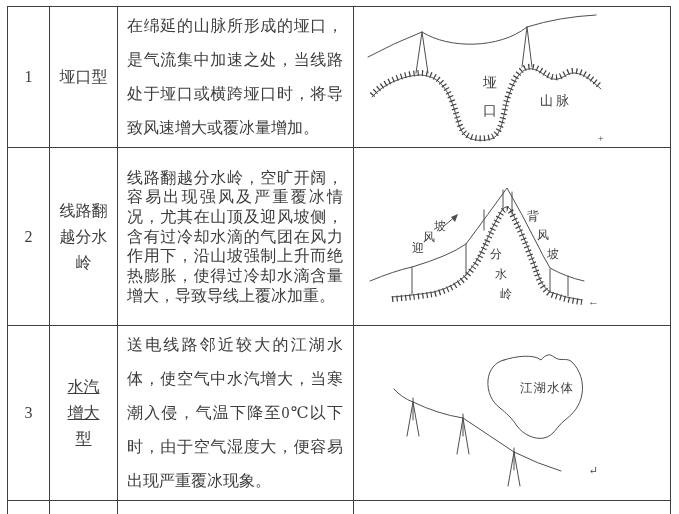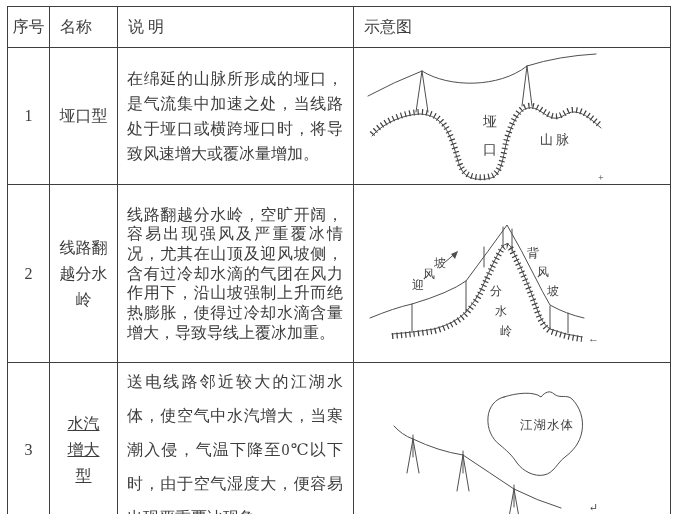--- a/index.html
+++ b/index.html
@@ -31,21 +31,21 @@
   .c-center{text-align:center;vertical-align:middle;}
   .num{font-size:15px;color:#4a4a4a;}
   .name span{display:inline-block;line-height:26px;}
   .name-w2 span{width:50px;}
   .name-w3 span{width:34px;text-decoration:underline;}
   .desc{
     text-align:justify;
     vertical-align:middle;
     padding:2px 10px 2px 9px;
   }
-  .desc-1{line-height:25px;}
+  .desc-1{line-height:34px;}
   .desc-2{line-height:19.7px;}
   .desc-3{line-height:34px;}
   .diag{vertical-align:middle;padding:0;}
   .diag svg{display:block;margin:0 auto;}
   .stroke{fill:none;stroke:#4f4f4f;stroke-width:1;stroke-linecap:round;stroke-linejoin:round;}
   .hatch{fill:none;stroke:#3f3f3f;stroke-width:6;stroke-dasharray:1.2 3.1;}
   .svg-label{fill:#3d3d3d;font-family:"Liberation Serif","DejaVu Serif",serif;}
   .arrowhead{fill:#4f4f4f;stroke:none;}
 </style>
 </head>
@@ -53,26 +53,20 @@
 
 <table class="doc">
   <colgroup>
     <col style="width:42px">
       <col style="width:68px">
       <col style="width:236px">
       <col style="width:317px">
   </colgroup>
 
   <tbody>
-      <tr class="rh-h">
-    <th class="c-center">序号</th>
-    <th class="th-left">名称</th>
-    <th class="th-left">说 明</th>
-    <th class="th-left">示意图</th>
-  </tr>
 
   <tr class="rh-1">
     <td class="c-center num">1</td>
     <td class="c-center name"><span>垭口型</span></td>
     <td class="desc desc-1">在绵延的山脉所形成的垭口，是气流集中加速之处，当线路处于垭口或横跨垭口时，将导致风速增大或覆冰量增加。</td>
     <td class="diag">
       <svg width="317" height="136" viewBox="0 0 317 136">
 
         <g transform="translate(0,-2)">
           <path class="hatch" d="M 18,88 C 30,74 50,67 65,66 C 80,66 90,74 97,91 C 104,108 104,124 115,129 C 122,132 130,132 137,130 C 148,127 149,108 153,92 C 158,76 164,62 174,60 C 184,58 190,68 199,70 C 208,72 212,63 221,64 C 231,65 239,73 247,80"></path>

